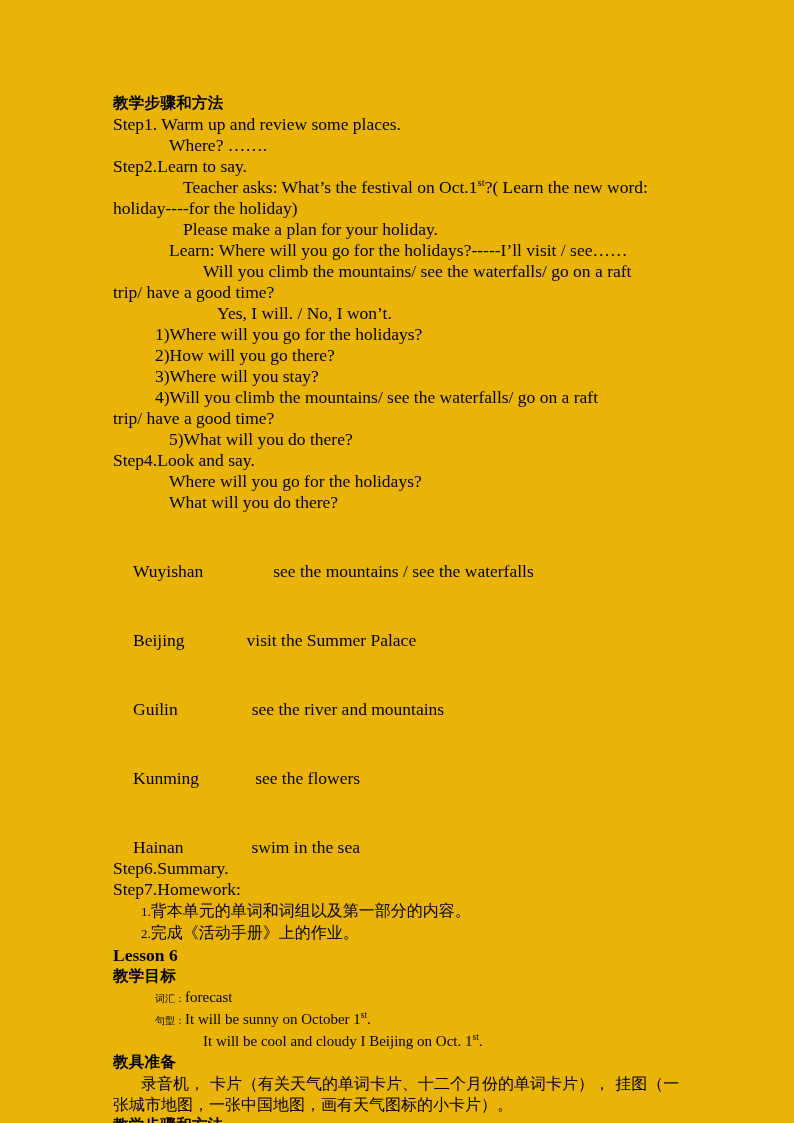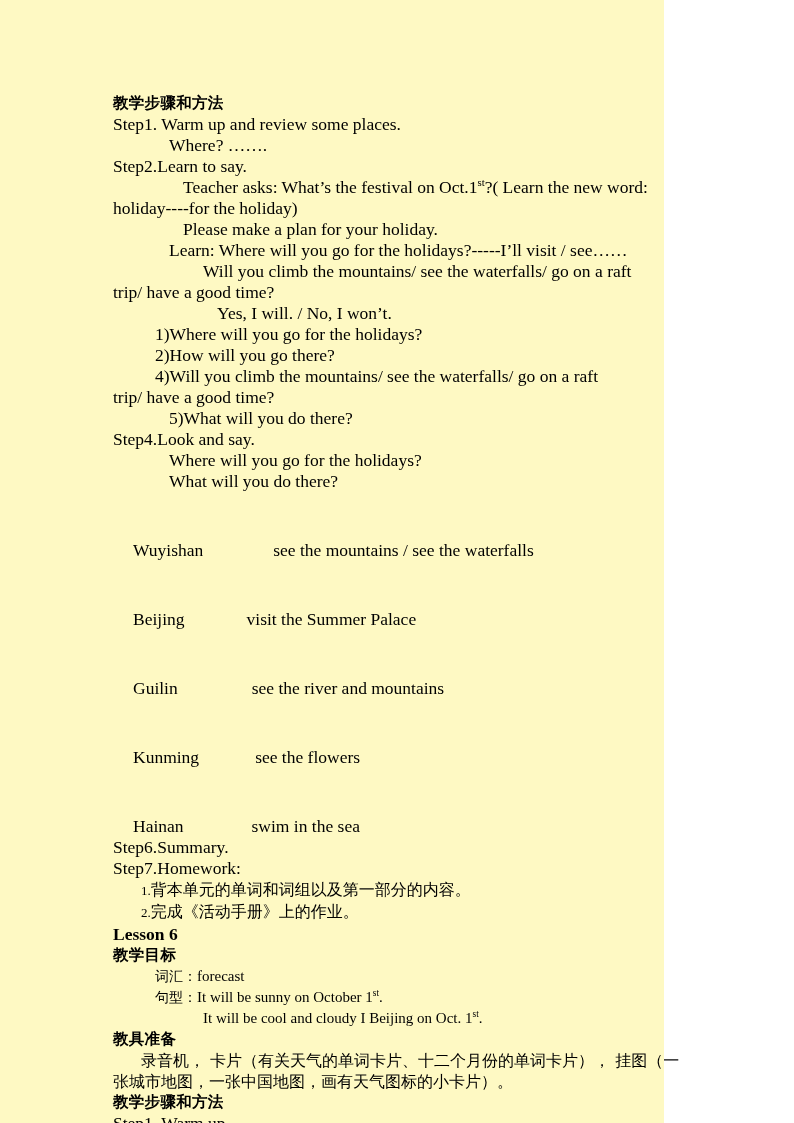--- a/index.html
+++ b/index.html
@@ -9,25 +9,25 @@
   }
   body {
     width: 794px;
     height: 1123px;
     font-family: "Liberation Serif", "DejaVu Serif", serif;
     color: #000000;
     -webkit-font-smoothing: none;
   }
   .page {
     position: relative;
-    width: 664px;
+    width: 794px;
     height: 1123px;
     box-sizing: border-box;
     padding: 93px 113px 0 113px;
-    background: #fef9c3;
+    background: #eab308;
   }
   .doc {
     width: 568px;
     font-size: 17.5px;
     line-height: 21px;
   }
   
   .ln {
     margin: 0;
     padding: 0;
@@ -51,21 +51,21 @@
     font-weight: bold;
     line-height: 22px;
   }
   
   .cn {
     font-family: "DejaVu Sans", "Liberation Sans", sans-serif;
     font-size: 16px;
   }
   .cn-sm {
     font-family: "DejaVu Sans", "Liberation Sans", sans-serif;
-    font-size: 14px;
+    font-size: 10px;
   }
   .small {
     font-size: 15px;
     line-height: 21px;
   }
   .num {
     font-size: 13px;
   }
   sup {
     font-size: 0.62em;
@@ -116,20 +116,21 @@
 
     <div class="ln just i6">Will you climb the mountains/ see the waterfalls/ go on a raft</div>
 
     <div class="ln i0">trip/ have a good time?</div>
 
     <div class="ln i7">Yes, I will. / No, I won’t.</div>
 
 
     <div class="ln i3">1)Where will you go for the holidays?</div>
     <div class="ln i3">2)How will you go there?</div>
+    <div class="ln i3">3)Where will you stay?</div>
 
     <div class="ln just i3">4)Will you climb the mountains/ see the waterfalls/ go on a raft</div>
     <div class="ln i0">trip/ have a good time?</div>
 
     <div class="ln i4">5)What will you do there?</div>
 
     <div class="ln i0">Step4.Look and say.</div>
 
     <div class="ln i4">Where will you go for the holidays?</div>
     <div class="ln i4">What will you do there?</div>

